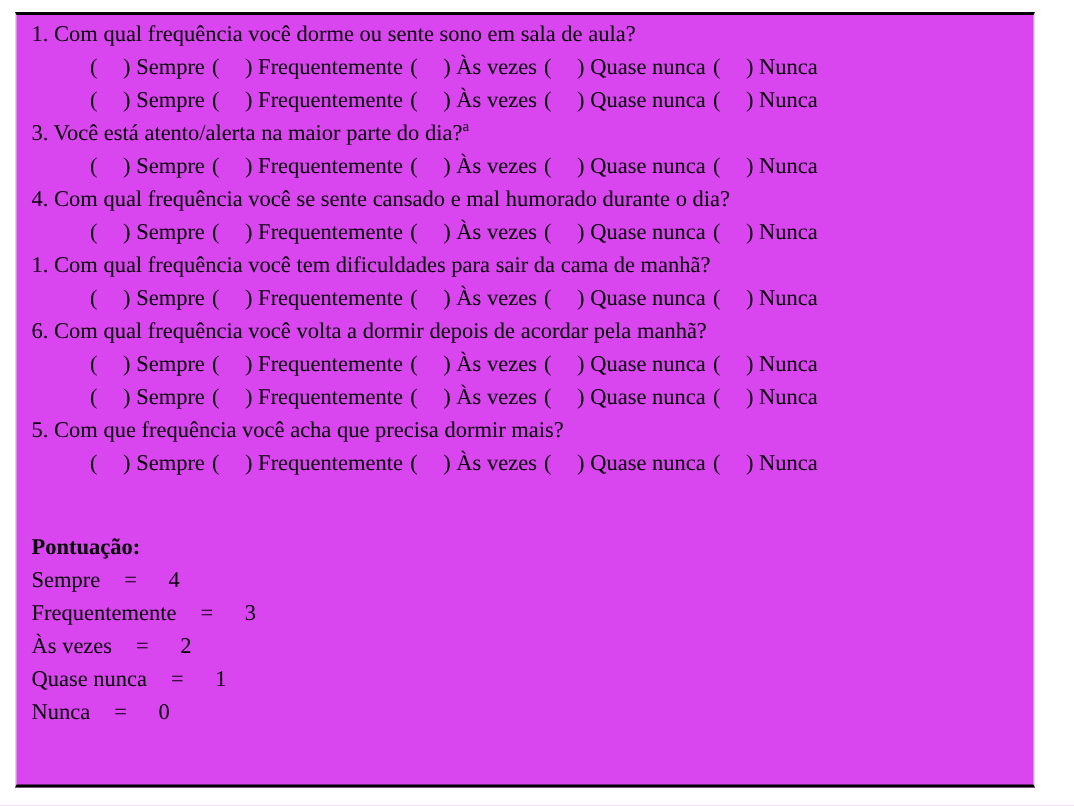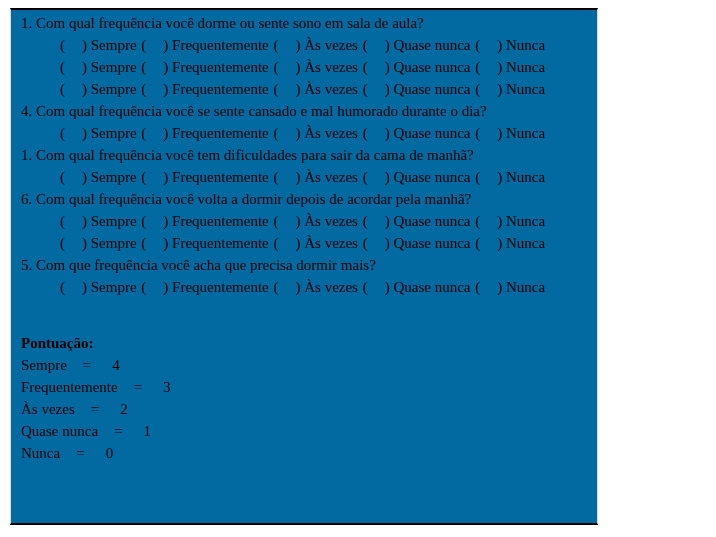--- a/index.html
+++ b/index.html
@@ -9,29 +9,29 @@
     height: 537px;
     background: #ffffff;
     font-family: "Liberation Serif", "DejaVu Serif", serif;
     color: #000000;
     overflow: hidden;
   }
   .table-box {
     position: absolute;
     left: 10px;
     top: 8px;
-    width: 588px;
+    width: 680px;
     height: 517px;
     box-sizing: border-box;
     border-top: 2px solid #000000;
     border-bottom: 2px solid #000000;
     border-left: 1px solid #d9d9d9;
     border-right: 1px solid #d9d9d9;
     padding: 2px 4px 0 10px;
-    background: #0369a1;
+    background: #d946ef;
   }
   .table-box p {
     margin: 0;
     font-size: 15px;
     line-height: 22px;
     white-space: nowrap;
   }
   .opts { padding-left: 39px; }
   .cb-gap { display: inline-block; width: 17px; }
   .option { padding-right: 1px; }
@@ -74,20 +74,21 @@
 
   <span class="option"><span><span class="p-open">(</span><span class="cb-gap"></span><span class="p-close">)</span></span><span> </span><span class="opt-label">Às vezes</span><span> </span></span>
 
   <span class="option"><span><span class="p-open">(</span><span class="cb-gap"></span><span class="p-close">)</span></span><span> </span><span class="opt-label">Quase nunca</span><span> </span></span>
 
   <span class="option"><span><span class="p-open">(</span><span class="cb-gap"></span><span class="p-close">)</span></span><span> </span><span class="opt-label">Nunca</span><span> </span></span>
 </p>
   </div>
 
   <div class="q-block">
+    <p class="q"><span class="q-label">3. Você está atento/alerta na maior parte do dia?</span><sup class="q-sup">a</sup></p>
     <p class="opts">
   <span class="option"><span><span class="p-open">(</span><span class="cb-gap"></span><span class="p-close">)</span></span><span> </span><span class="opt-label">Sempre</span><span> </span></span>
 
   <span class="option"><span><span class="p-open">(</span><span class="cb-gap"></span><span class="p-close">)</span></span><span> </span><span class="opt-label">Frequentemente</span><span> </span></span>
 
   <span class="option"><span><span class="p-open">(</span><span class="cb-gap"></span><span class="p-close">)</span></span><span> </span><span class="opt-label">Às vezes</span><span> </span></span>
 
   <span class="option"><span><span class="p-open">(</span><span class="cb-gap"></span><span class="p-close">)</span></span><span> </span><span class="opt-label">Quase nunca</span><span> </span></span>
 
   <span class="option"><span><span class="p-open">(</span><span class="cb-gap"></span><span class="p-close">)</span></span><span> </span><span class="opt-label">Nunca</span><span> </span></span>

